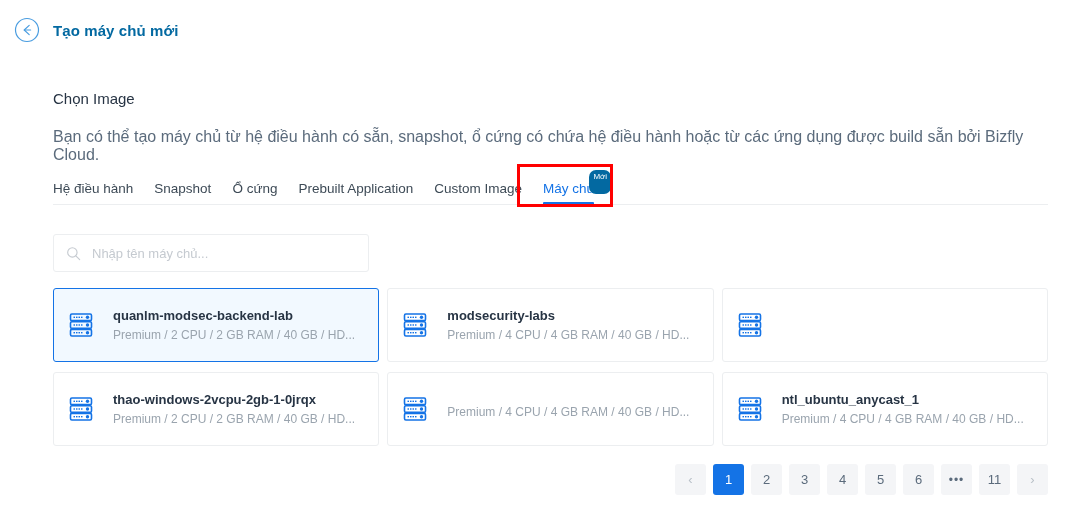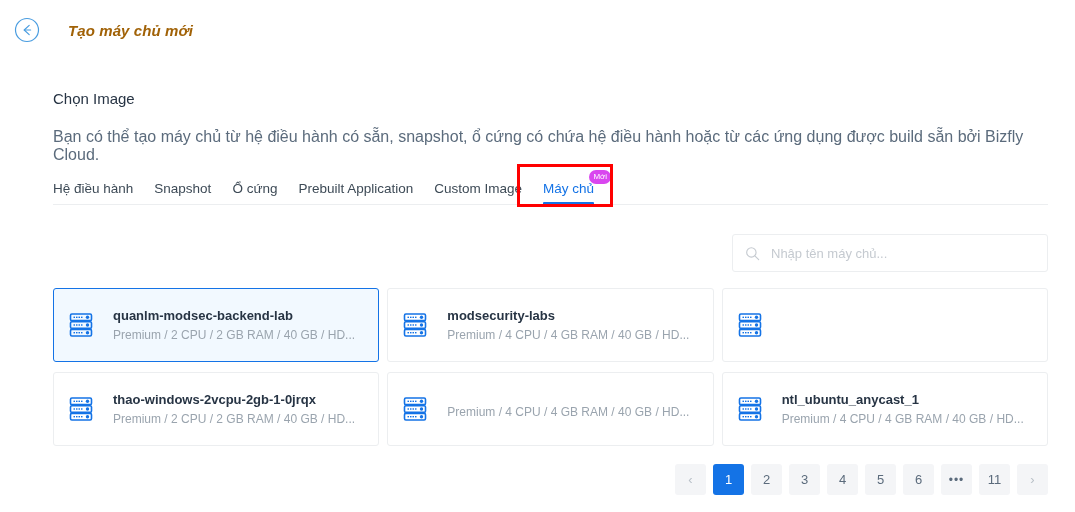--- a/index.html
+++ b/index.html
@@ -31,24 +31,23 @@
     border-radius: 50%;
     display: flex;
     align-items: center;
     justify-content: center;
     cursor: pointer;
   }
   .back-btn svg { display: block; }
   .page-title {
     font-size: 15px;
     font-weight: bold;
-    color: #a16207;
-    margin-left: 28px;
+    color: #0369a1;
+    margin-left: 13px;
     letter-spacing: 0.1px;
-    font-style: italic;
   }
 
   
   .content {
     padding: 0 27px 0 53px;
   }
   .section-title {
     font-size: 15px;
     font-weight: normal;
     color: #273444;
@@ -93,45 +92,44 @@
     right: 0;
     bottom: -1px;
     height: 3px;
     background: #1473e6;
     border-radius: 1px;
   }
   .tab-badge {
     position: absolute;
     top: -11px;
     right: -17px;
-    background: #d946ef;
+    background: #0369a1;
     color: #ffffff;
     font-size: 8px;
     line-height: 11px;
-    padding: 1px 4px 2px;
+    padding: 1px 4px 12px;
     border-radius: 7px;
     white-space: nowrap;
   }
   
   .annotation-box {
     position: absolute;
     left: 464px;
     top: -12px;
     width: 96px;
     height: 43px;
     border: 3px solid #ff0000;
     box-sizing: border-box;
     pointer-events: none;
     background: transparent;
   }
 
   
   .search-row {
     display: flex;
-    justify-content: flex-end;
     margin-top: 29px;
   }
   .search-box {
     width: 316px;
     height: 38px;
     border: 1px solid #eceef0;
     border-radius: 3px;
     display: flex;
     align-items: center;
     padding: 0 12px;

